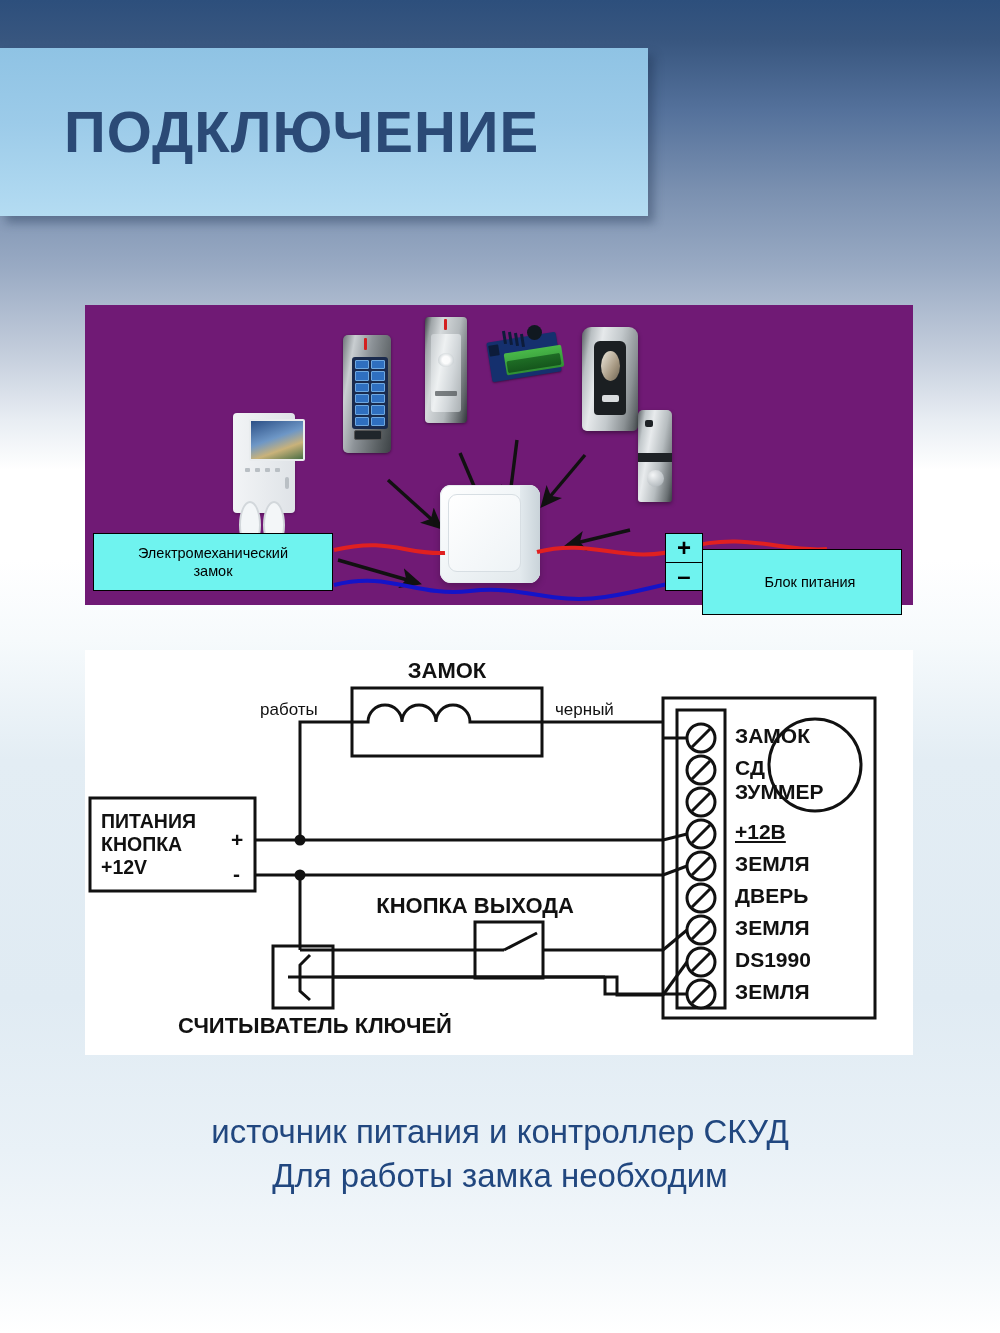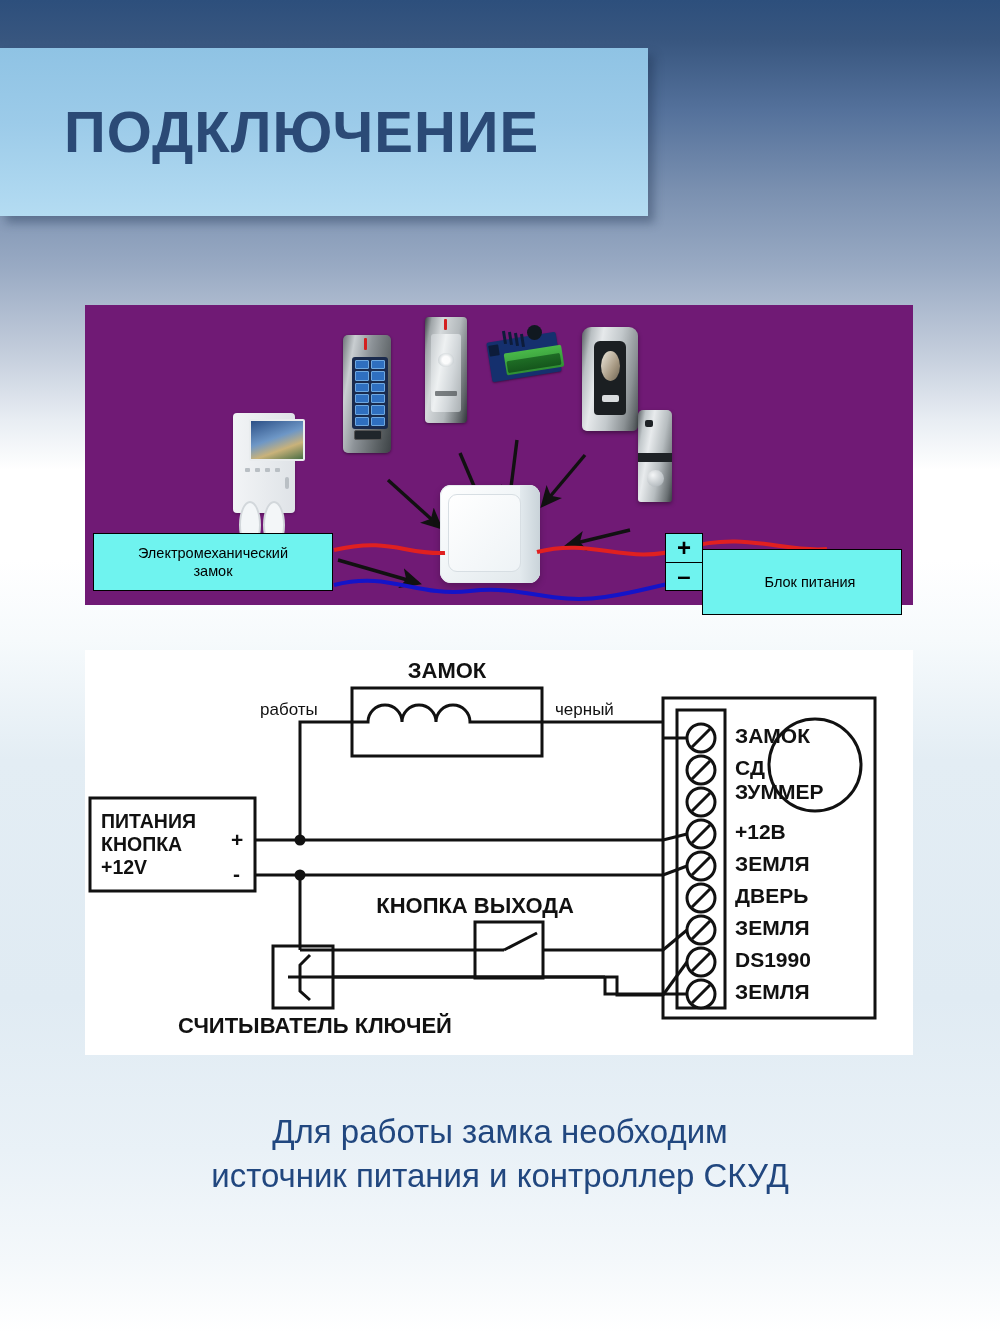--- a/index.html
+++ b/index.html
@@ -379,25 +379,25 @@
   <div style="position:absolute;left:148px;top:212px;font-size:21px;font-weight:bold;color:#111;">-</div>
 
   <div style="position:absolute;left:60px;top:363px;width:340px;text-align:center;font-size:22px;font-weight:bold;color:#111;">СЧИТЫВАТЕЛЬ КЛЮЧЕЙ</div>
 
   <div style="position:absolute;left:250px;top:243px;width:280px;text-align:center;font-size:22px;font-weight:bold;color:#111;">КНОПКА ВЫХОДА</div>
 
   <div style="position:absolute;left:650px;top:0;">
     <div style="position:absolute;top:74px;font-size:21px;font-weight:bold;color:#111;white-space:nowrap;">ЗАМОК</div>
     <div style="position:absolute;top:106px;font-size:21px;font-weight:bold;color:#111;white-space:nowrap;">СД</div>
     <div style="position:absolute;top:130px;font-size:21px;font-weight:bold;color:#111;white-space:nowrap;">ЗУММЕР</div>
-    <div style="position:absolute;top:170px;font-size:21px;font-weight:bold;color:#111;white-space:nowrap;">+12В</div>
+    <div style="position:absolute;top:170px;font-size:21px;font-weight:bold;color:#111;white-space:nowrap;text-decoration:underline;">+12В</div>
     <div style="position:absolute;top:202px;font-size:21px;font-weight:bold;color:#111;white-space:nowrap;">ЗЕМЛЯ</div>
     <div style="position:absolute;top:234px;font-size:21px;font-weight:bold;color:#111;white-space:nowrap;">ДВЕРЬ</div>
     <div style="position:absolute;top:266px;font-size:21px;font-weight:bold;color:#111;white-space:nowrap;">ЗЕМЛЯ</div>
     <div style="position:absolute;top:298px;font-size:21px;font-weight:bold;color:#111;white-space:nowrap;">DS1990</div>
     <div style="position:absolute;top:330px;font-size:21px;font-weight:bold;color:#111;white-space:nowrap;">ЗЕМЛЯ</div>
   </div>
 </div>
 
 <div id="caption">
+  <div>источник питания и контроллер СКУД</div>
   <div>Для работы замка необходим</div>
-  <div>источник питания и контроллер СКУД</div>
 </div>
 
 </body></html>

